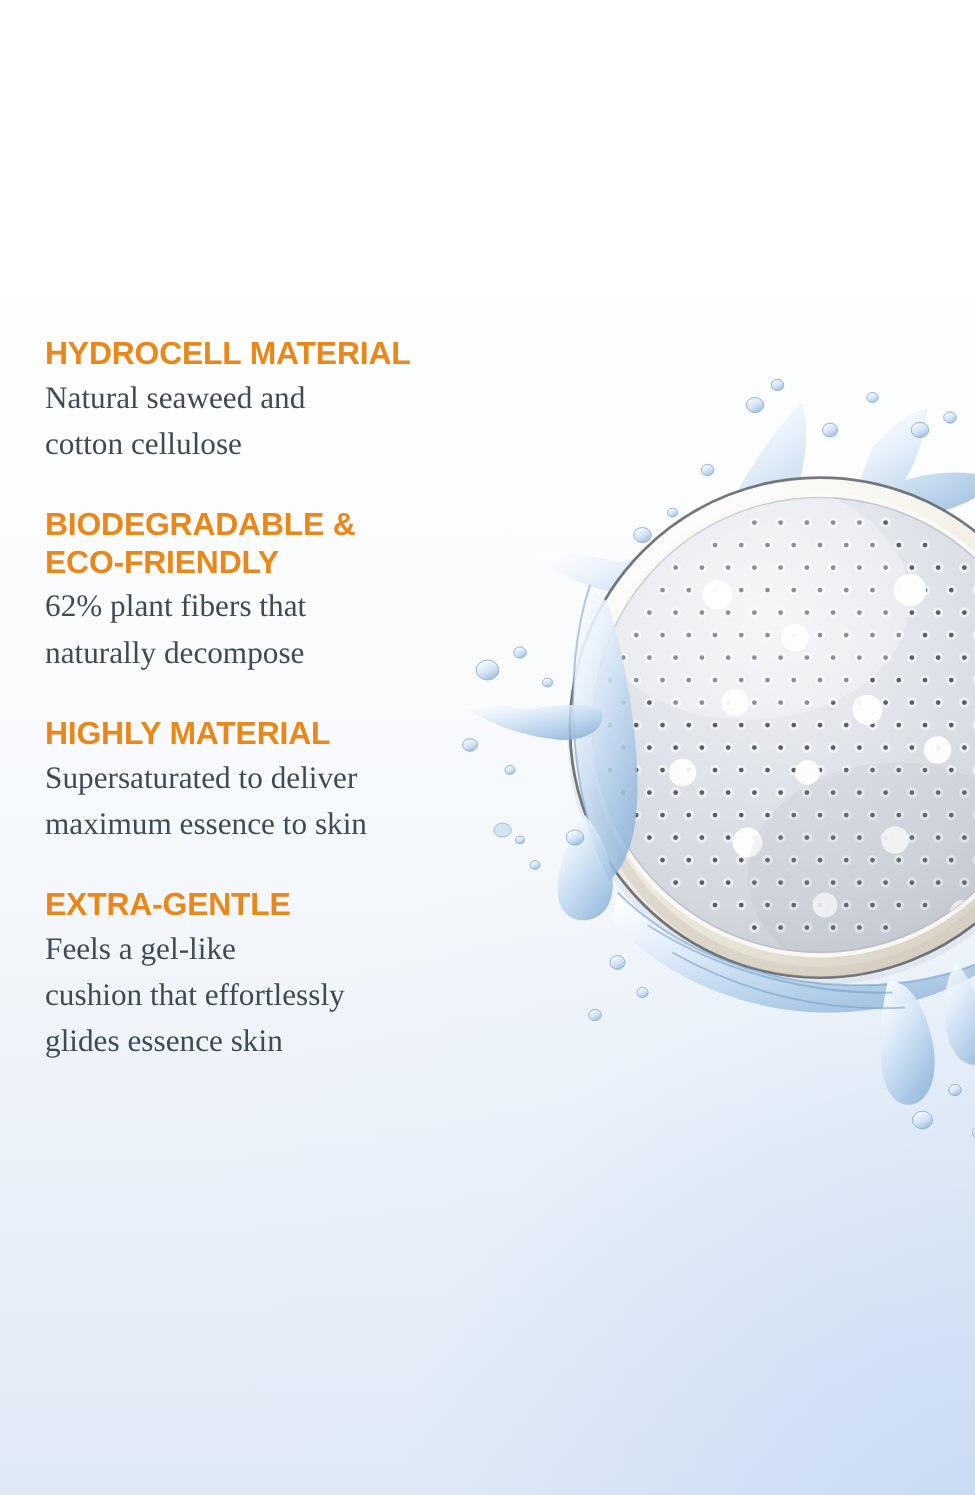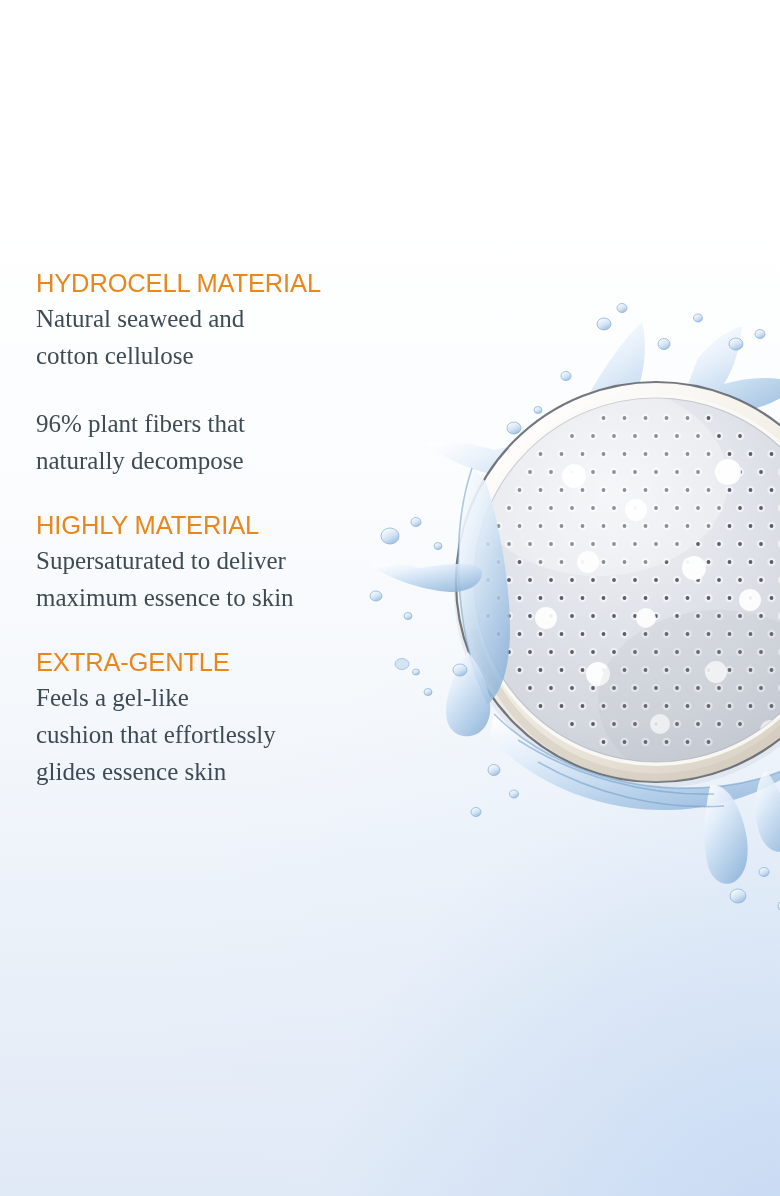--- a/index.html
+++ b/index.html
@@ -46,21 +46,21 @@
     left: 36px;
     top: 268px;
     width: 392px;
     z-index: 40;
   }
   .feature { margin-bottom: 31px; }
   .feature:last-child { margin-bottom: 16px; }
   .feature-title {
     color: #e8871c;
     font-size: 25.5px;
-    font-weight: 400;
+    font-weight: 700;
     letter-spacing: -0.15px;
     line-height: 1.18;
     margin: 0 0 2px 0;
     white-space: pre-line;
   }
   .feature-body {
     color: #3f4b54;
     font-size: 25px;
     font-weight: 400;
     line-height: 1.48;
@@ -730,21 +730,23 @@
 
   <div id="features">
 
     <div class="feature">
       <h2 class="feature-title">HYDROCELL MATERIAL</h2>
       <p class="feature-body">Natural seaweed and
 cotton cellulose</p>
     </div>
 
     <div class="feature">
-      <p class="feature-body">96% plant fibers that
+      <h2 class="feature-title">BIODEGRADABLE &amp;
+ECO-FRIENDLY</h2>
+      <p class="feature-body">62% plant fibers that
 naturally decompose</p>
     </div>
 
     <div class="feature">
       <h2 class="feature-title">HIGHLY MATERIAL</h2>
       <p class="feature-body">Supersaturated to deliver
 maximum essence to skin</p>
     </div>
 
     <div class="feature">

